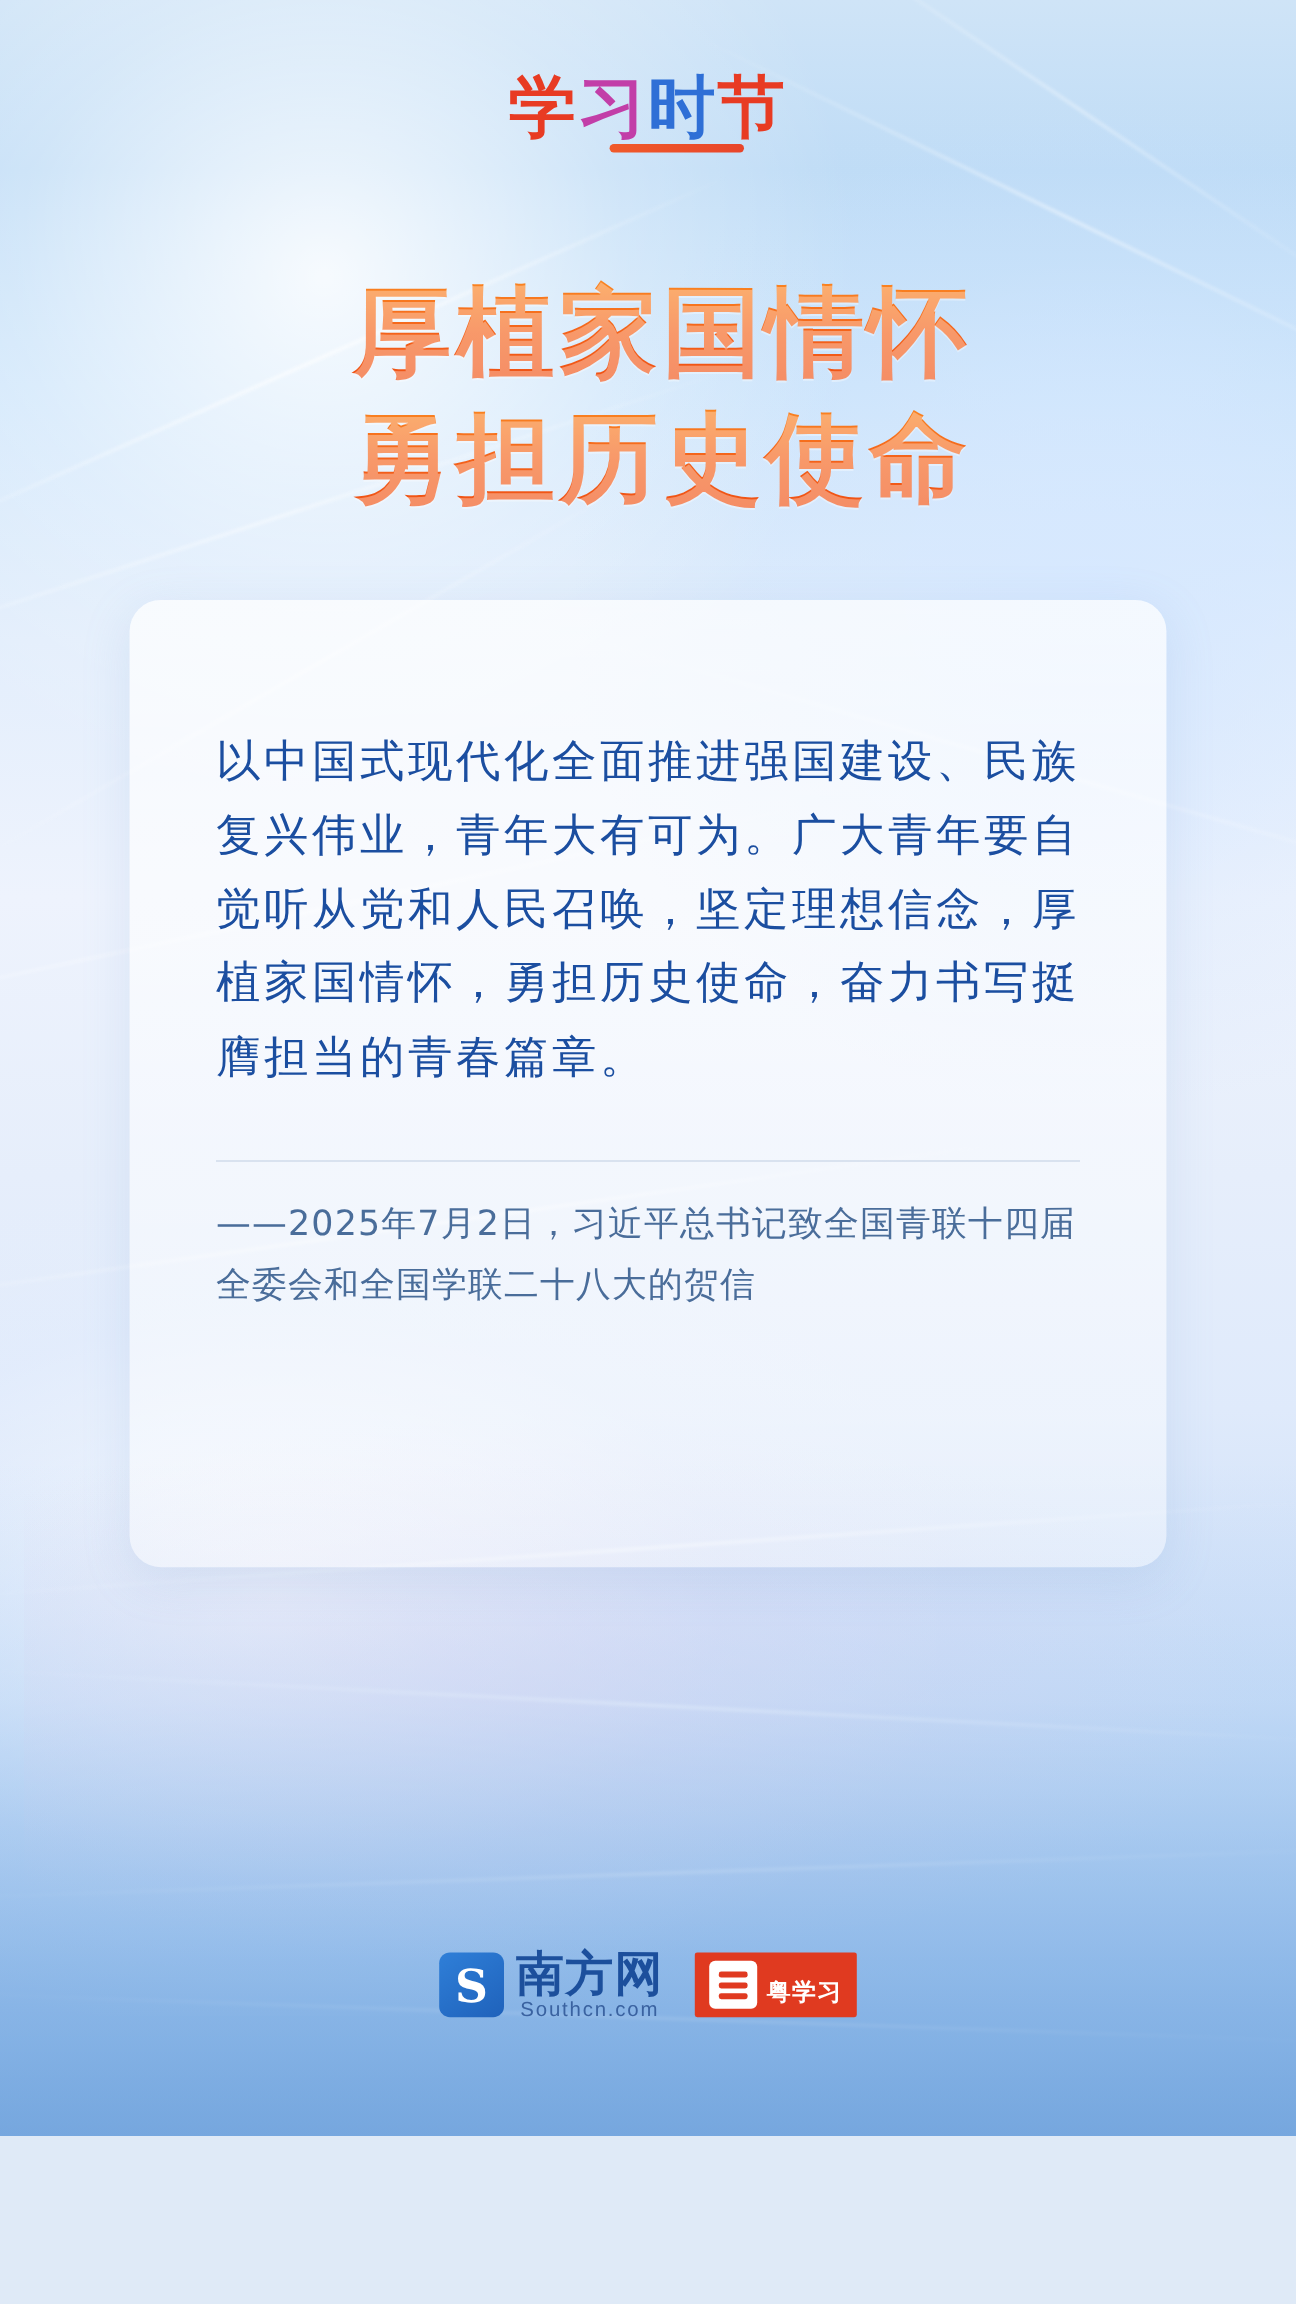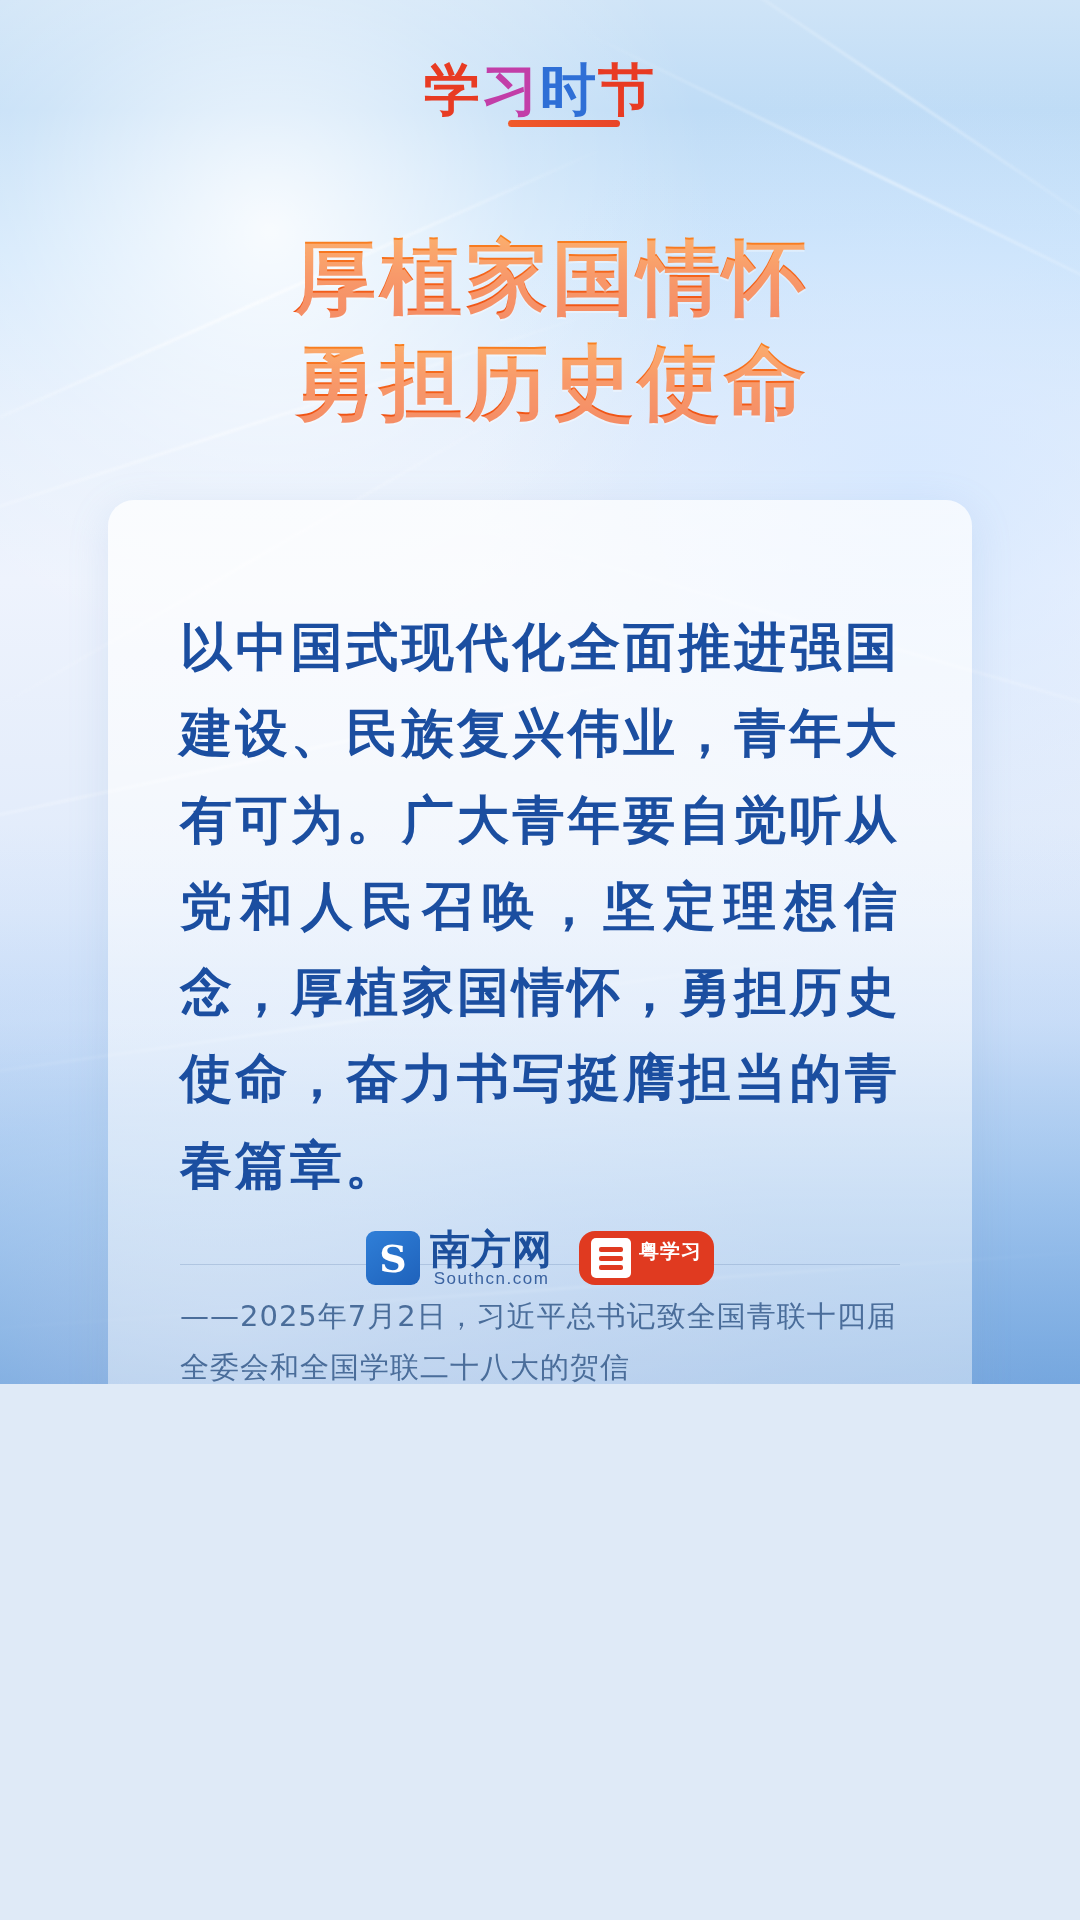--- a/index.html
+++ b/index.html
@@ -10,21 +10,21 @@
     width: 1080px;
     height: 1920px;
     overflow: hidden;
     font-family: "Liberation Sans", sans-serif;
     background: #dfeaf7;
   }
 
   .poster {
     position: relative;
     width: 1080px;
-    height: 1384px;
+    height: 1780px;
     overflow: hidden;
     background:
       linear-gradient(180deg,
         #cfe4f7 0%,
         #bfdcf6 8%,
         #cfe6fb 18%,
         #e3eefc 30%,
         #eef3fd 42%,
         #e6eefb 55%,
         #dfeafb 66%,
@@ -145,25 +145,25 @@
     margin: 64px auto 0 auto;
     width: 864px;
     min-height: 806px;
     border-radius: 26px;
     background: linear-gradient(180deg, rgba(255,255,255,0.72) 0%, rgba(255,255,255,0.52) 55%, rgba(255,255,255,0.42) 100%);
     box-shadow: 0 10px 40px rgba(120,160,210,0.18);
     box-sizing: border-box;
     padding: 104px 72px 56px 72px;
   }
   .quote {
-    font-size: 52px;
+    font-size: 37px;
     line-height: 1.66;
     letter-spacing: 3px;
     color: #1b4ea0;
-    font-weight: 700;
+    font-weight: 400;
     text-align: justify;
     font-family: "DejaVu Sans", "Liberation Sans", sans-serif;
   }
   .divider {
     margin: 56px 0 26px 0;
     height: 1px;
     background: rgba(120,150,190,0.35);
   }
   .source {
     font-size: 29px;
@@ -208,24 +208,24 @@
   }
   .sc-en {
     font-size: 17px;
     letter-spacing: 1.5px;
     color: #3a62a0;
     font-family: "Liberation Sans", sans-serif;
     text-align: center;
   }
   .logo-yuexuexi {
     display: flex;
-    align-items: flex-start;
+    align-items: flex-end;
     gap: 8px;
     background: #e03a20;
-    border-radius: 16px;
+    border-radius: 2px;
     padding: 7px 12px;
   }
   .yx-mark {
     width: 40px; height: 40px;
     background: #fff;
     border-radius: 5px;
     position: relative;
   }
   .yx-mark::before {
     content: "";

